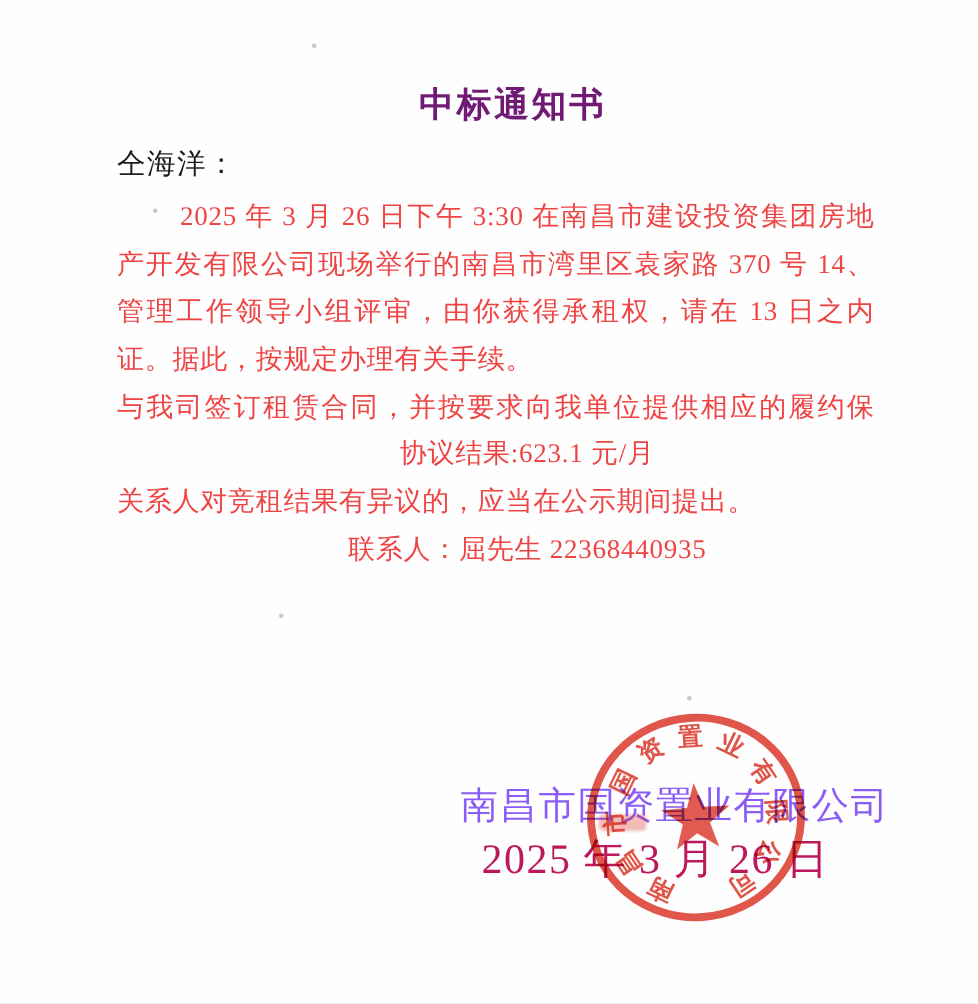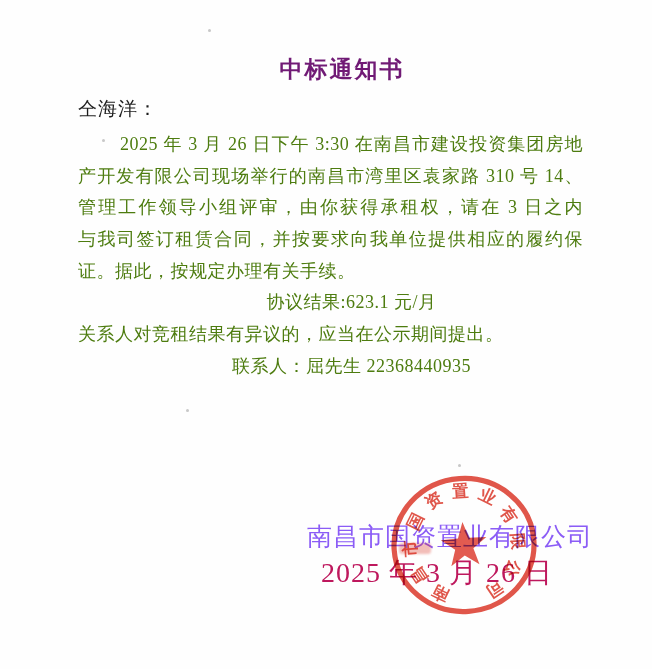--- a/index.html
+++ b/index.html
@@ -38,21 +38,21 @@
     left: 78px;
     width: 505px;
   }
   .body-line {
     height: 31.7px;
     line-height: 31.7px;
     font-size: 18px;
     letter-spacing: 0.5px;
     white-space: nowrap;
     overflow: hidden;
-    color: #4d7c0f;
+    color: #ef4444;
   }
   .body-line.fill {
     text-align: justify;
     text-align-last: justify;
   }
   .body-line.indent { padding-left: 42px; text-align: center; }
   .sig-company {
     position: absolute;
     top: 520px;
     right: 59px;
@@ -99,24 +99,24 @@
 <body>
 
 <div class="page">
 
   <div class="doc-title">中标通知书</div>
 
   <div class="salutation">仝海洋：</div>
 
   <div class="body-block">
       <div class="body-line fill indent">2025 年 3 月 26 日下午 3:30 在南昌市建设投资集团房地</div>
-      <div class="body-line fill">产开发有限公司现场举行的南昌市湾里区袁家路 310 号 14、</div>
-      <div class="body-line fill">管理工作领导小组评审，由你获得承租权，请在 3 日之内</div>
+      <div class="body-line fill">产开发有限公司现场举行的南昌市湾里区袁家路 370 号 14、</div>
+      <div class="body-line fill">管理工作领导小组评审，由你获得承租权，请在 13 日之内</div>
+      <div class="body-line">证。据此，按规定办理有关手续。</div>
       <div class="body-line fill">与我司签订租赁合同，并按要求向我单位提供相应的履约保</div>
-      <div class="body-line">证。据此，按规定办理有关手续。</div>
       <div class="body-line indent">协议结果:623.1 元/月</div>
       <div class="body-line">关系人对竞租结果有异议的，应当在公示期间提出。</div>
       <div class="body-line indent">联系人：屈先生 22368440935</div>
     </div>
 
   <div class="sig-company">南昌市国资置业有限公司</div>
   <div class="sig-date">2025 年 3 月 26 日</div>
 
   <div class="stamp">
     <svg id="stamp-svg" viewBox="0 0 164 156" xmlns="http://www.w3.org/2000/svg">

